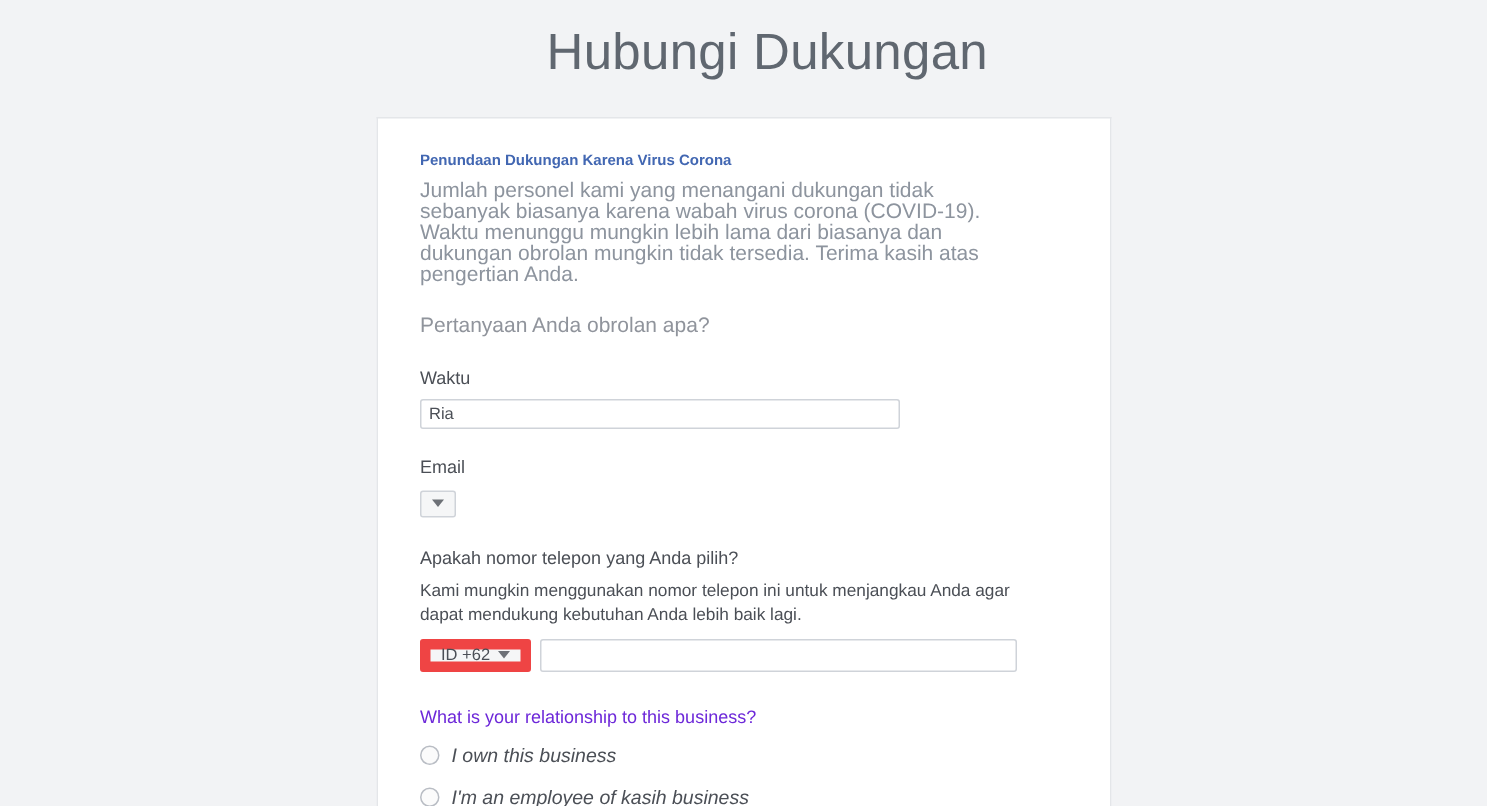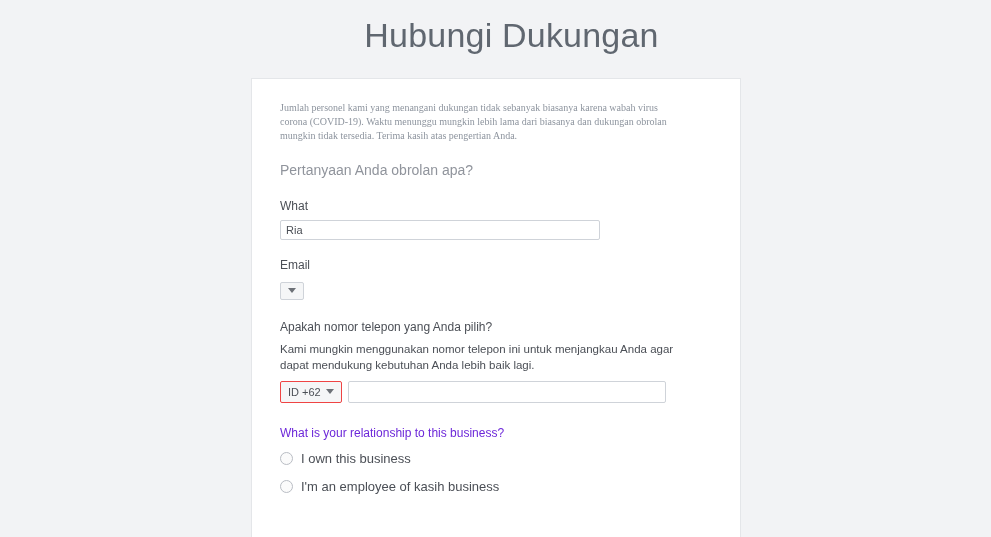--- a/index.html
+++ b/index.html
@@ -38,25 +38,24 @@
   }
   .notice-title {
     color: #4267b2;
     font-size: 10px;
     font-weight: bold;
     margin: 0 0 5px 0;
     line-height: 13px;
   }
   .notice-body {
     color: #8d949e;
-    font-size: 10px;
+    font-size: 14px;
     line-height: 14px;
     margin: 0 0 18px 0;
     max-width: 400px;
-    font-family: Liberation Serif, serif;
   }
   .section-question {
     color: #90949c;
     font-size: 14px;
     font-weight: normal;
     margin: 0 0 20px 0;
     line-height: 18px;
   }
   .field-label {
     font-size: 12px;
@@ -109,21 +108,21 @@
   .phone-row {
     display: flex;
     align-items: center;
     gap: 6px;
     margin-bottom: 22px;
   }
   .country-select {
     box-sizing: border-box;
     height: 22px;
     min-width: 62px;
-    border: 1px solid #ef4444;
+    border: 7px solid #ef4444;
     border-radius: 2px;
     background: #f5f6f7;
     display: flex;
     align-items: center;
     gap: 5px;
     padding: 0 7px;
     font-size: 11px;
     color: #4b4f56;
     cursor: pointer;
   }
@@ -144,20 +143,21 @@
     color: #6d28d9;
     margin: 0 0 10px 0;
     line-height: 16px;
   }
   .radio-row {
     display: flex;
     align-items: center;
     gap: 8px;
     margin-bottom: 12px;
     cursor: pointer;
+    font-style: italic;
   }
   .radio-dot {
     width: 11px;
     height: 11px;
     border: 1px solid #b9bdc4;
     border-radius: 50%;
     background: #fbfbfb;
     flex: 0 0 auto;
   }
   .radio-label {
@@ -167,26 +167,27 @@
   }
 </style>
 </head>
 <body>
 
 <h1 class="page-title">Hubungi Dukungan</h1>
 
 <div class="card">
 
   <div class="notice">
+    <div class="notice-title">Penundaan Dukungan Karena Virus Corona</div>
     <div class="notice-body">Jumlah personel kami yang menangani dukungan tidak sebanyak biasanya karena wabah virus corona (COVID-19). Waktu menunggu mungkin lebih lama dari biasanya dan dukungan obrolan mungkin tidak tersedia. Terima kasih atas pengertian Anda.</div>
   </div>
 
   <div class="section-question">Pertanyaan Anda obrolan apa?</div>
 
-  <div class="field-label">What</div>
+  <div class="field-label">Waktu</div>
   <input class="text-input" type="text" value="Ria" style="">
 
   <div class="field-label">Email</div>
   <div class="select-small">
     <span class="caret"></span>
   </div>
 
   <div class="field-label">Apakah nomor telepon yang Anda pilih?</div>
   <div class="field-sublabel">Kami mungkin menggunakan nomor telepon ini untuk menjangkau Anda agar dapat mendukung kebutuhan Anda lebih baik lagi.</div>
 

